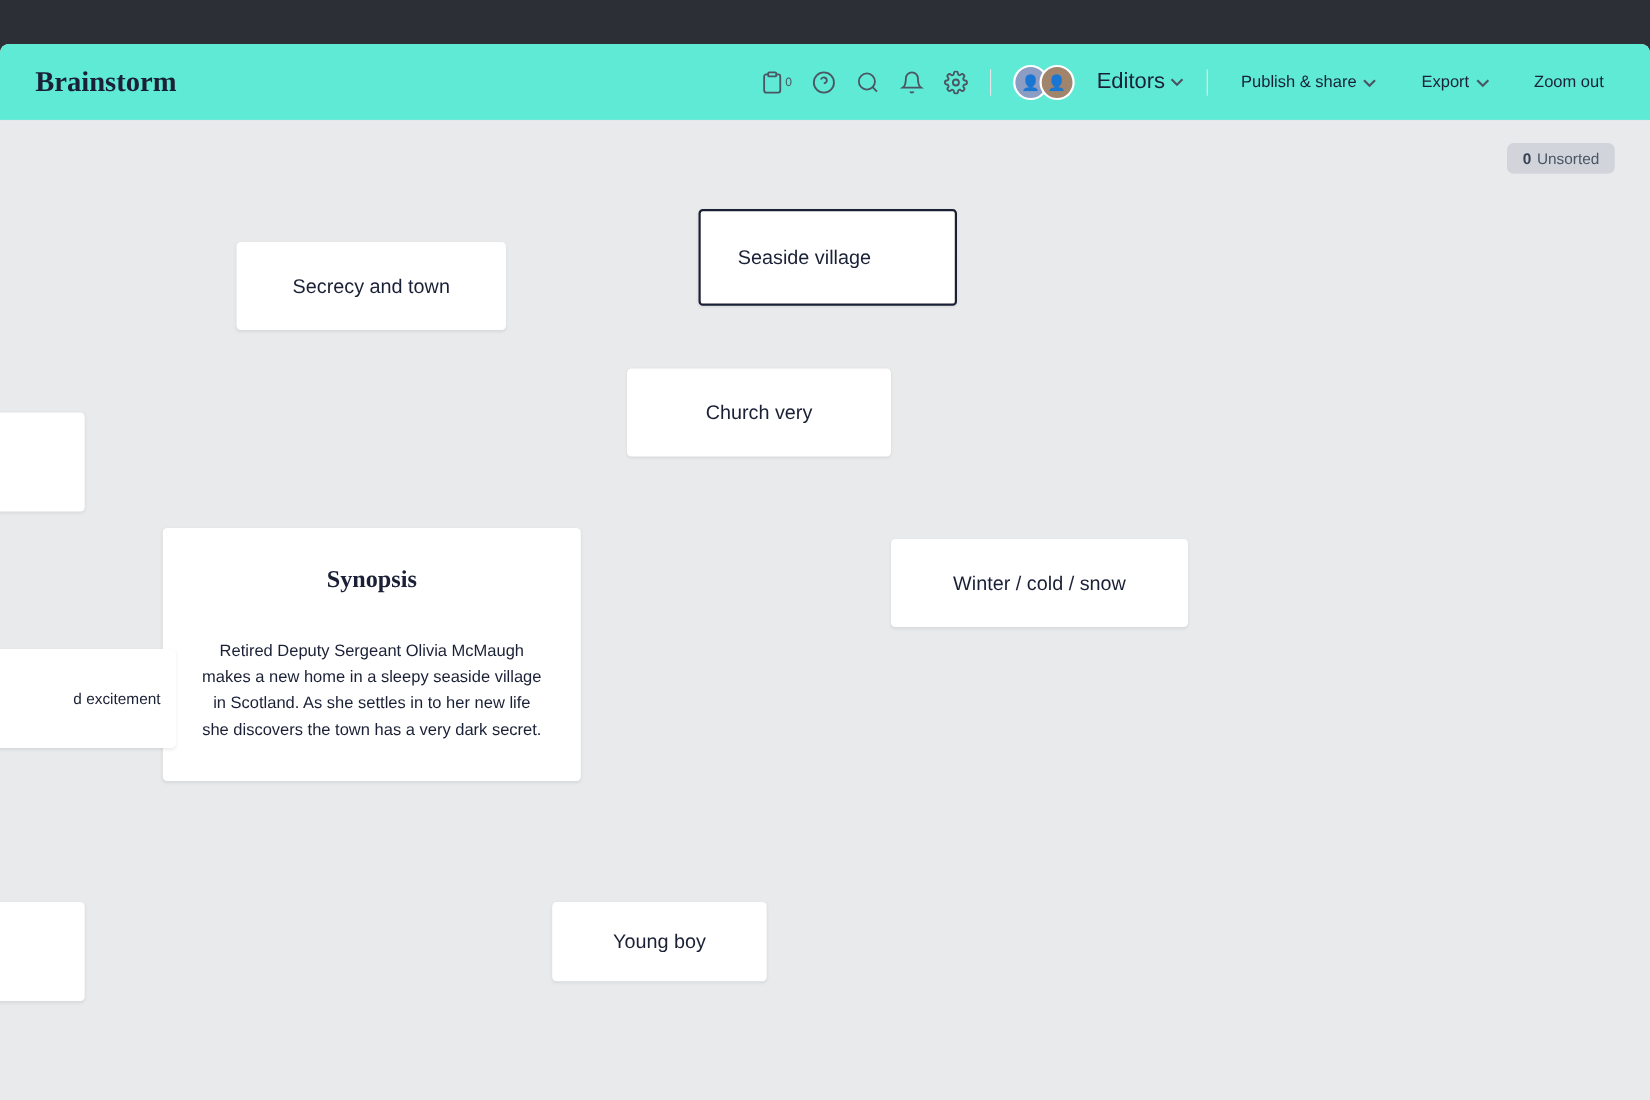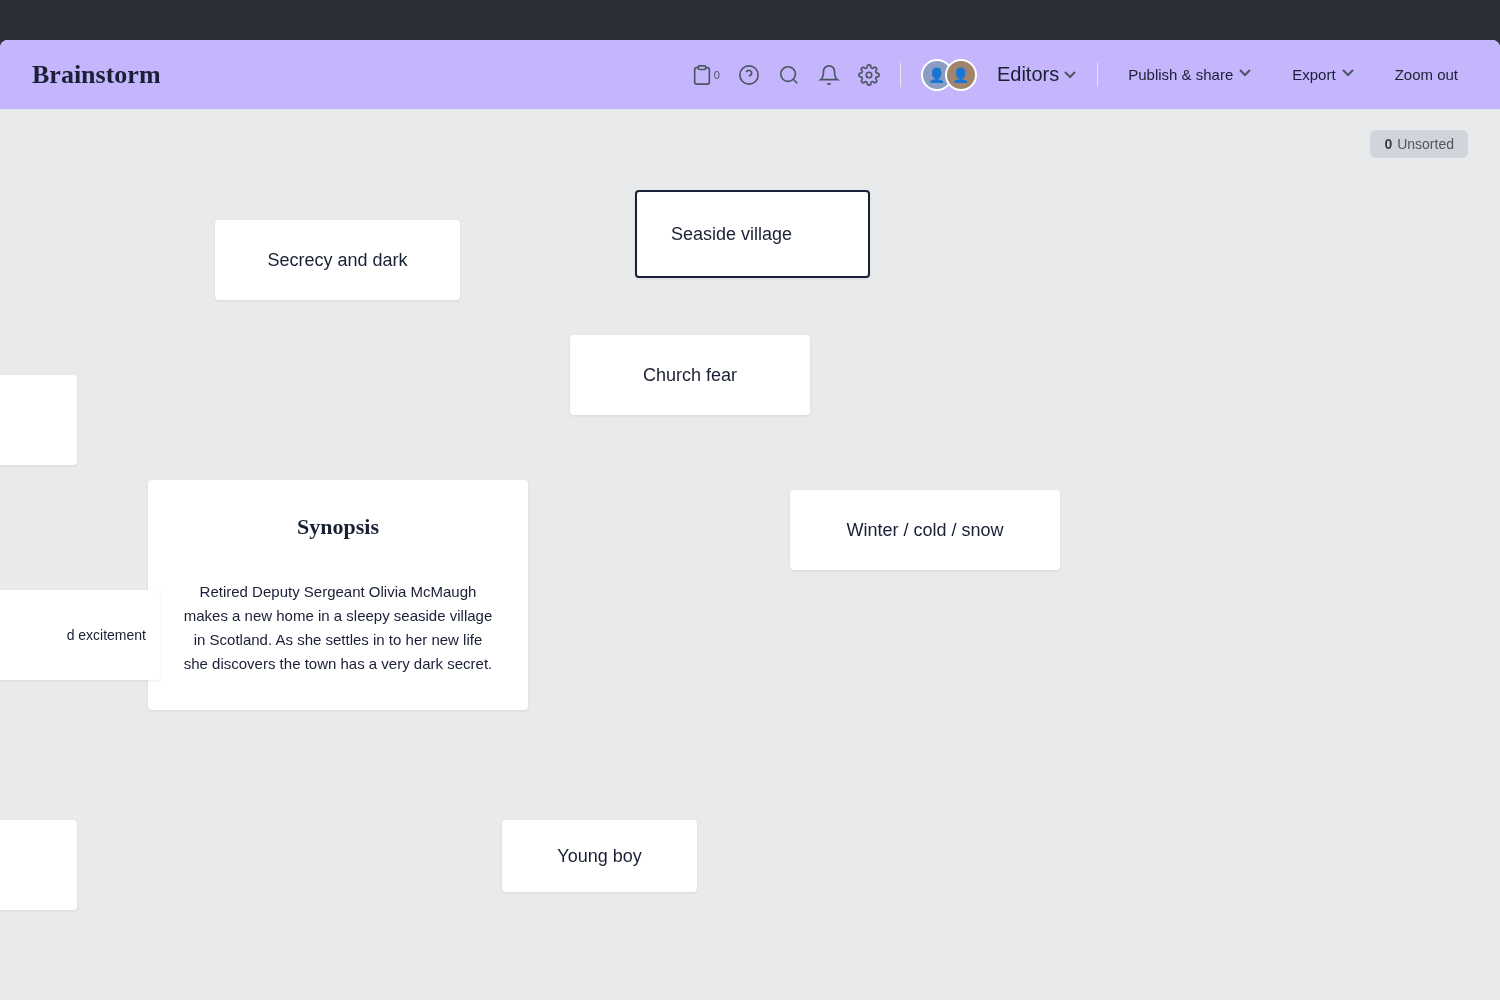--- a/index.html
+++ b/index.html
@@ -24,21 +24,21 @@
       background: #fff;
       display: flex;
       flex-direction: column;
       border-radius: 8px 8px 0 0;
       overflow: hidden;
     }
 
     
     .header {
       height: 70px;
-      background: #c4b5fd;
+      background: #5eead4;
       border-bottom: 1px solid #e5e7eb;
       display: flex;
       align-items: center;
       justify-content: space-between;
       padding: 0 32px;
       flex-shrink: 0;
     }
 
     .header-left {
       display: flex;
@@ -145,21 +145,21 @@
     .chevron-down {
       width: 14px;
       height: 14px;
       stroke: #4b5563;
       fill: none;
       stroke-width: 2;
     }
 
     .nav-btn {
       display: flex;
-      align-items: flex-start;
+      align-items: flex-end;
       gap: 5px;
       font-size: 15px;
       color: #1a2035;
       font-weight: 500;
       cursor: pointer;
       background: none;
       border: none;
       padding: 6px 10px;
     }
 
@@ -261,21 +261,21 @@
     }
 
     .card-church {
       left: 570px;
       top: 225px;
       width: 240px;
       height: 80px;
     }
 
     .card-winter {
-      left: 790px;
+      left: 810px;
       top: 380px;
       width: 270px;
       height: 80px;
     }
 
     .card-synopsis {
       left: 148px;
       top: 370px;
       width: 380px;
       height: 230px;
@@ -454,30 +454,30 @@
   <div class="canvas">
 
     <div class="unsorted-badge">
       <span class="unsorted-num">0</span>
       <span>Unsorted</span>
     </div>
 
     <div class="card-partial-top"></div>
 
     <div class="card card-secrecy">
-      <span>Secrecy and dark</span>
+      <span>Secrecy and town</span>
     </div>
 
     <div class="card card-seaside">
       <textarea placeholder="Seaside village" style="">Seaside village</textarea>
     </div>
 
 
     <div class="card card-church">
-      <span>Church fear</span>
+      <span>Church very</span>
     </div>
 
     <div class="card card-winter">
       <span>Winter / cold / snow</span>
     </div>
 
     <div class="card card-synopsis">
       <div class="synopsis-title">Synopsis</div>
       <div class="synopsis-body">Retired Deputy Sergeant Olivia McMaugh makes a new home in a sleepy seaside village in Scotland. As she settles in to her new life she discovers the town has a very dark secret.</div>
     </div>

